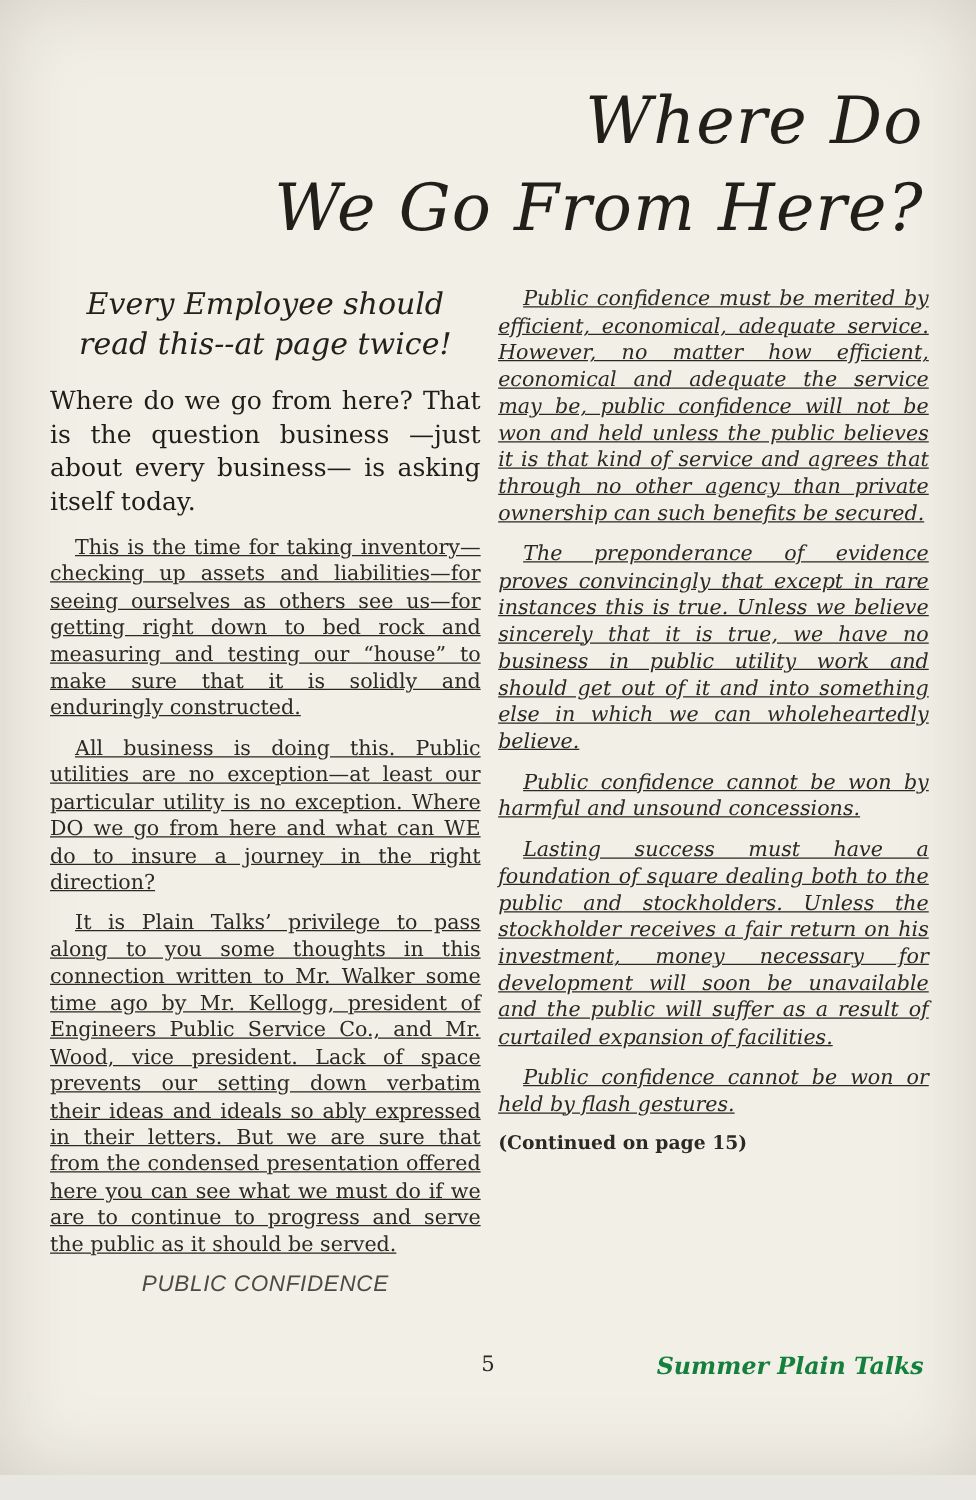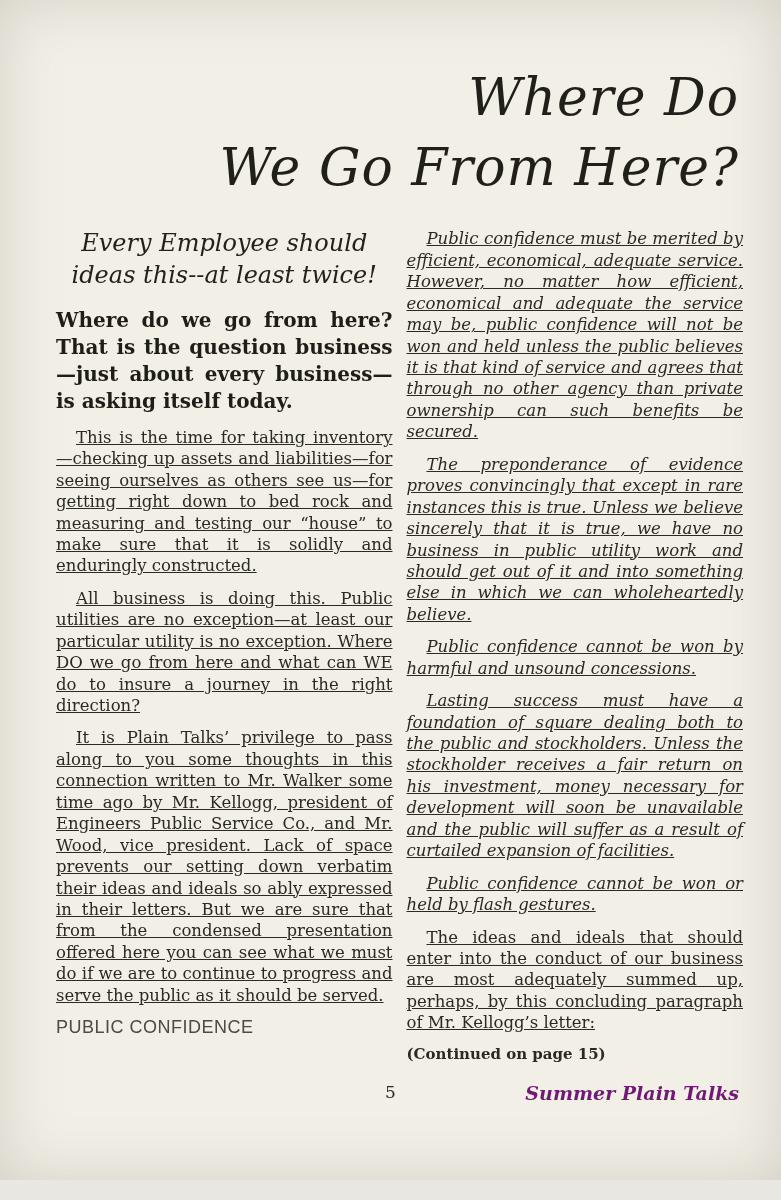--- a/index.html
+++ b/index.html
@@ -23,36 +23,36 @@
     text-align: right;
     font-style: italic;
     font-size: 52px;
     line-height: 1.35;
     letter-spacing: 1px;
     color: #211f1a;
   }
   .columns {
     display: flex;
     gap: 14px;
-    padding: 26px 38px 0 56px;
+    padding: 26px 38px 0 40px;
   }
   .col {
     flex: 1 1 0;
     min-width: 0;
   }
   .script-heading {
     font-style: italic;
     font-size: 24px;
     line-height: 1.3;
     text-align: center;
     margin: 0 0 14px 0;
     color: #232119;
   }
   .bold-heading {
-    font-weight: bold;
+    font-weight: normal;
     font-size: 20px;
     line-height: 1.35;
     text-align: justify;
     margin: 16px 0 12px 0;
     color: #1f1d18;
   }
   .para {
     font-size: 16.5px;
     line-height: 1.3;
     text-align: justify;
@@ -61,22 +61,24 @@
     text-decoration: underline;
   }
   .para.italic {
     font-style: italic;
   }
   .subheading {
     font-family: "Liberation Sans", "DejaVu Sans", sans-serif;
     font-size: 18px;
     font-weight: 400;
     letter-spacing: 0.5px;
+    text-align: center;
     color: #4c4a43;
     margin: 10px 0 4px 0;
+    font-style: italic;
   }
   .continued-note {
     text-align: left;
     font-weight: bold;
     font-size: 15px;
     margin-top: 8px;
   }
   .footer {
     position: absolute;
     left: 0;
@@ -90,54 +92,53 @@
     right: 0;
     text-align: center;
     font-size: 17px;
   }
   .footer .publication {
     position: absolute;
     right: 42px;
     font-style: italic;
     font-weight: bold;
     font-size: 19px;
-    color: #701a75;
+    color: #15803d;
   }
 </style>
 </head>
 <body>
 
 <div class="scan-page">
 
   <div class="title-block">
     <div>Where Do</div>
     <div>We Go From Here?</div>
   </div>
 
   <div class="columns">
 
     <div class="col">
       <div class="script-heading">
         <div>Every Employee should</div>
-        <div>ideas this--at least twice!</div>
+        <div>read this--at page twice!</div>
       </div>
       <p class="bold-heading">Where do we go from here? That is the question business —just about every business— is asking itself today.</p>
       <p class="para">This is the time for taking inventory—checking up assets and liabilities—for seeing ourselves as others see us—for getting right down to bed rock and measuring and testing our “house” to make sure that it is solidly and enduringly constructed.</p>
       <p class="para">All business is doing this. Public utilities are no exception—at least our particular utility is no exception. Where DO we go from here and what can WE do to insure a journey in the right direction?</p>
       <p class="para">It is Plain Talks’ privilege to pass along to you some thoughts in this connection written to Mr. Walker some time ago by Mr. Kellogg, president of Engineers Public Service Co., and Mr. Wood, vice president. Lack of space prevents our setting down verbatim their ideas and ideals so ably expressed in their letters. But we are sure that from the condensed presentation offered here you can see what we must do if we are to continue to progress and serve the public as it should be served.</p>
       <div class="subheading">PUBLIC CONFIDENCE</div>
     </div>
 
     <div class="col">
       <p class="para italic">Public confidence must be merited by efficient, economical, adequate service. However, no matter how efficient, economical and adequate the service may be, public confidence will not be won and held unless the public believes it is that kind of service and agrees that through no other agency than private ownership can such benefits be secured.</p>
       <p class="para italic">The preponderance of evidence proves convincingly that except in rare instances this is true. Unless we believe sincerely that it is true, we have no business in public utility work and should get out of it and into something else in which we can wholeheartedly believe.</p>
       <p class="para italic">Public confidence cannot be won by harmful and unsound concessions.</p>
       <p class="para italic">Lasting success must have a foundation of square dealing both to the public and stockholders. Unless the stockholder receives a fair return on his investment, money necessary for development will soon be unavailable and the public will suffer as a result of curtailed expansion of facilities.</p>
       <p class="para italic">Public confidence cannot be won or held by flash gestures.</p>
-      <p class="para">The ideas and ideals that should enter into the conduct of our business are most adequately summed up, perhaps, by this concluding paragraph of Mr. Kellogg’s letter:</p>
       <div class="continued-note">(Continued on page 15)</div>
     </div>
 
   </div>
 
   <div class="footer">
     <div class="page-number">5</div>
     <div class="publication">Summer Plain Talks</div>
   </div>
 

